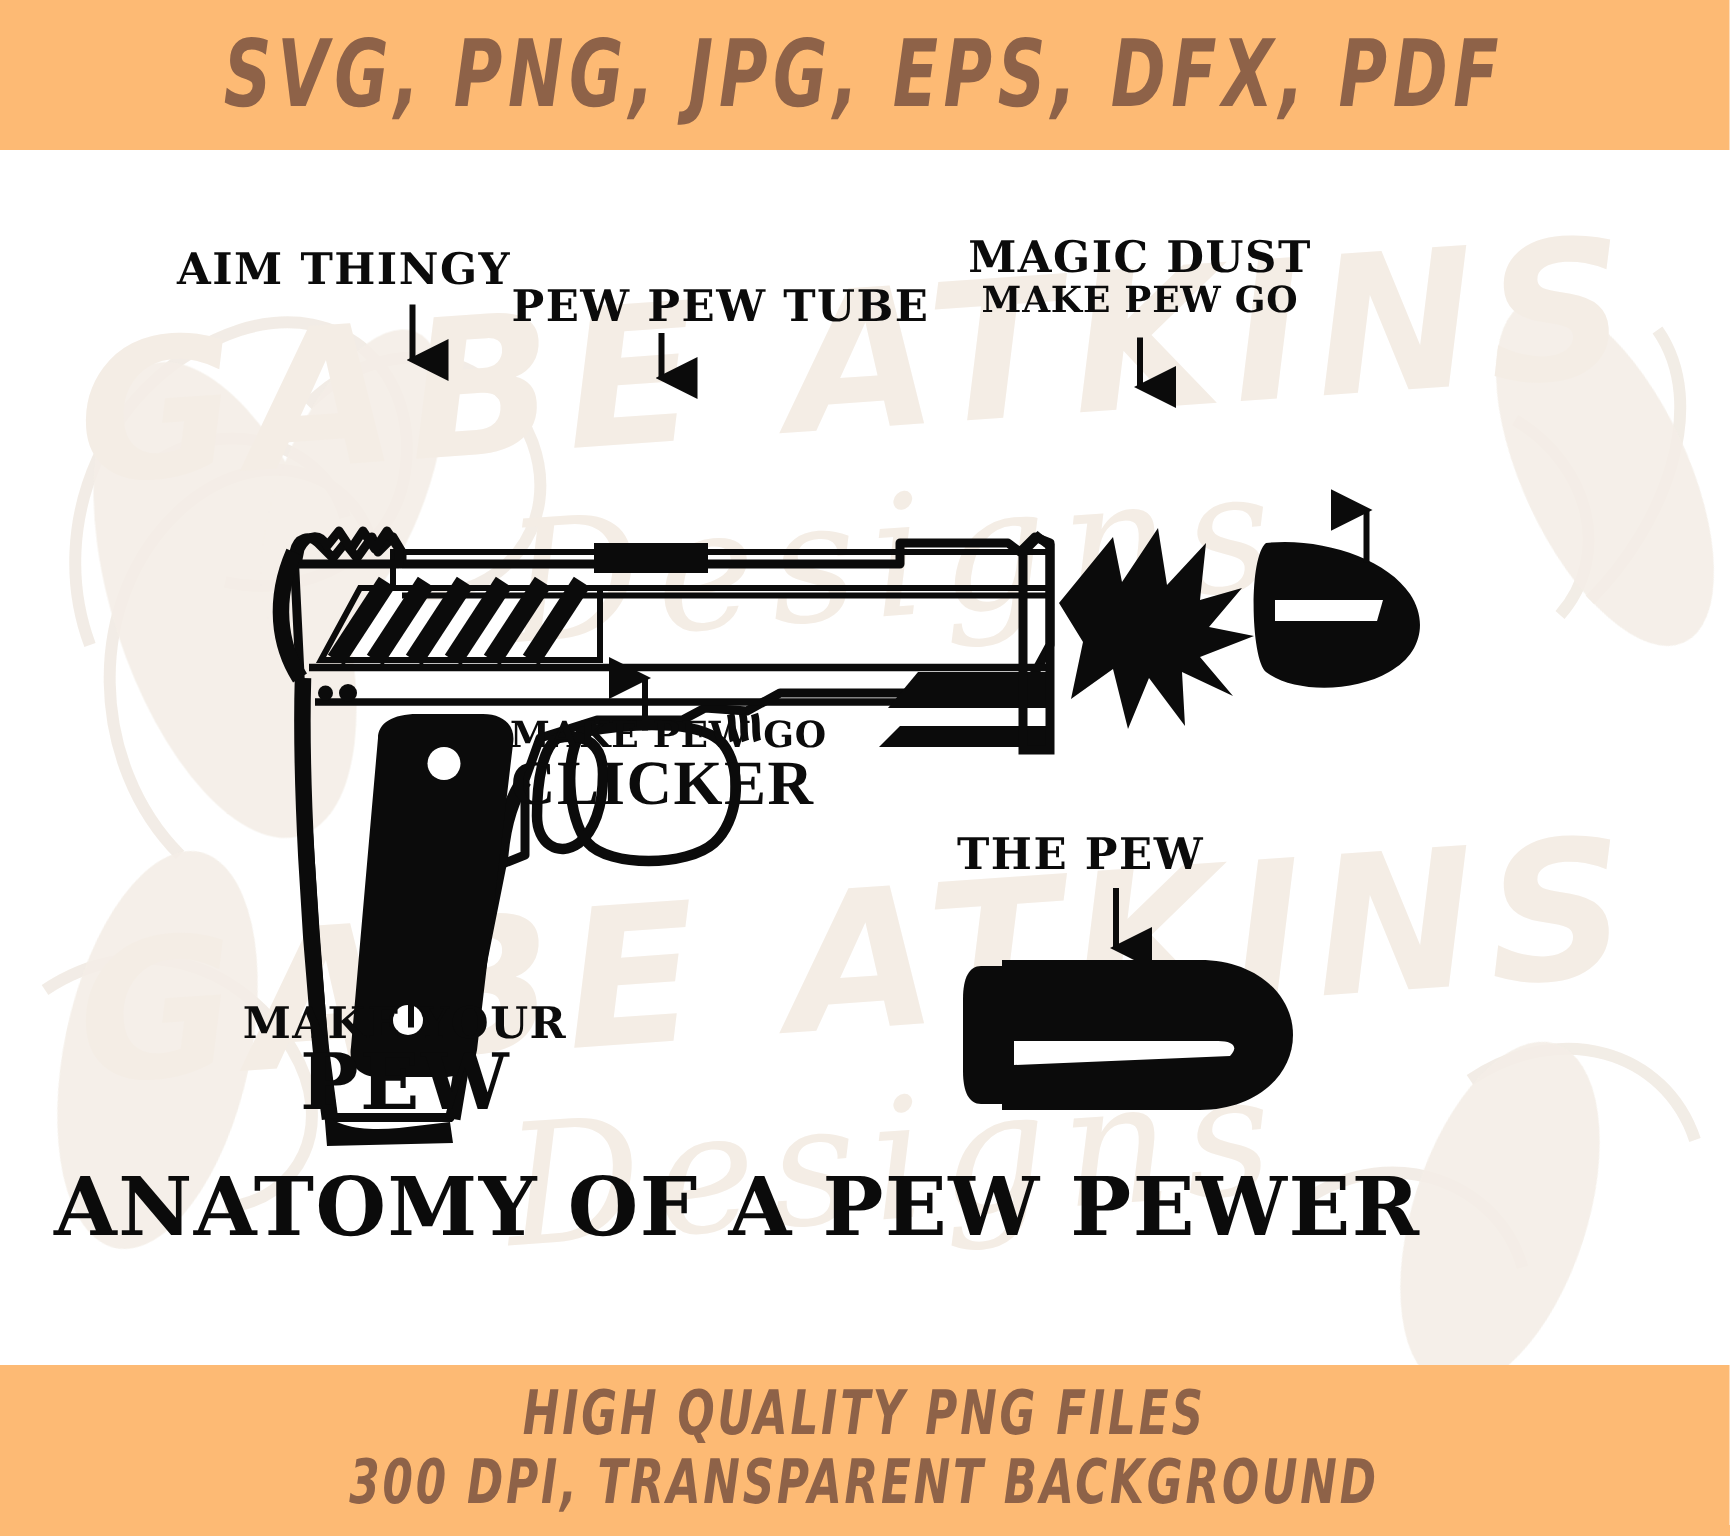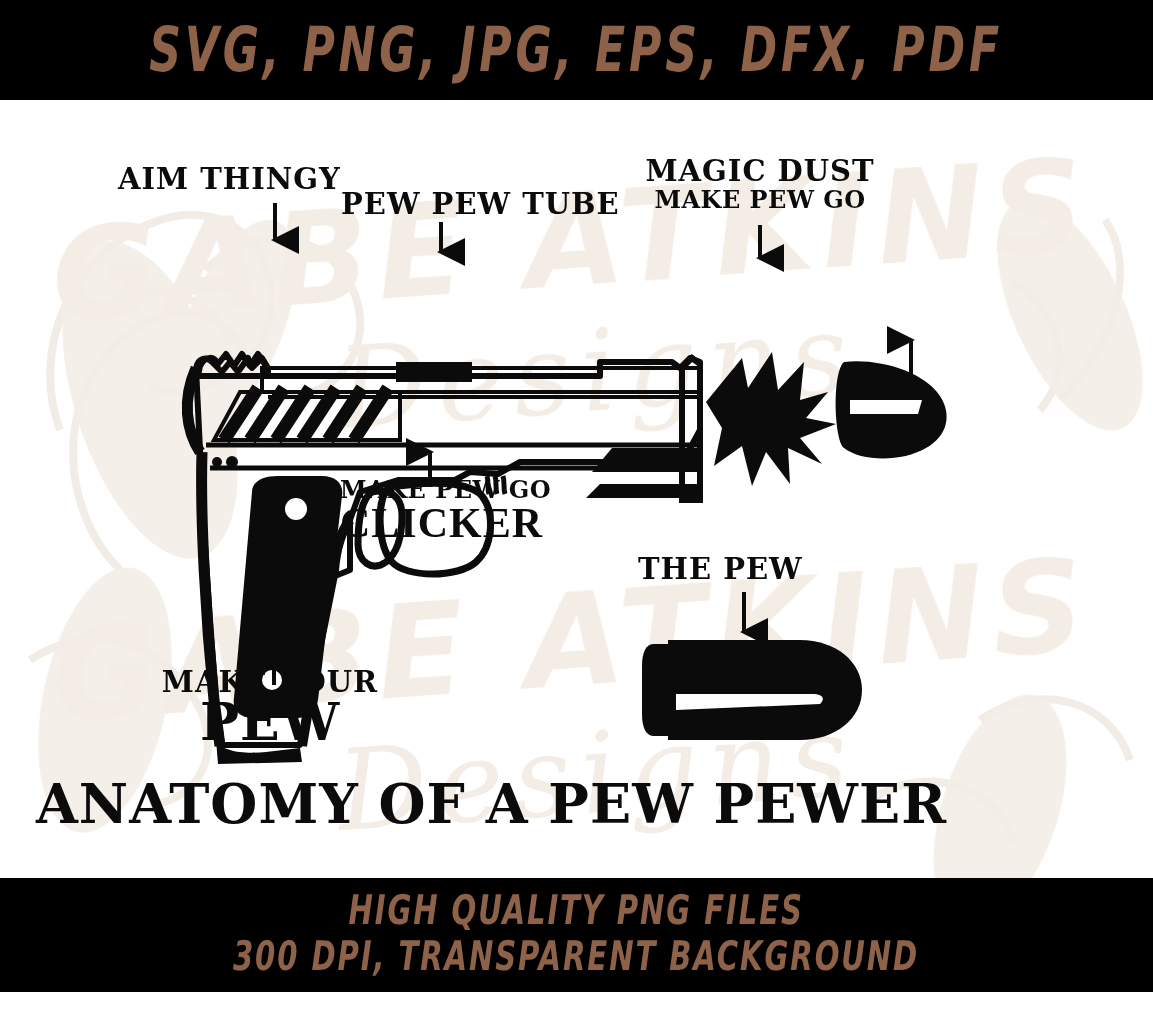--- a/index.html
+++ b/index.html
@@ -20,33 +20,33 @@
     height: 1024px;
     background: #ffffff;
     overflow: hidden;
   }
 
   
   .banner {
     position: absolute;
     left: 0;
     width: 1153px;
-    background: #000000;
+    background: #fdba74;
     display: flex;
     flex-direction: column;
     align-items: center;
     justify-content: center;
     z-index: 40;
   }
   #banner-top {
     top: 0;
     height: 100px;
   }
   #banner-bottom {
-    top: 878px;
+    top: 910px;
     height: 114px;
   }
   .banner-text {
     color: #8e6248;
     font-family: "DejaVu Sans", sans-serif;
     font-weight: bold;
     font-style: italic;
     letter-spacing: 2px;
     white-space: nowrap;
     transform: scaleY(1.32) scaleX(0.94);

